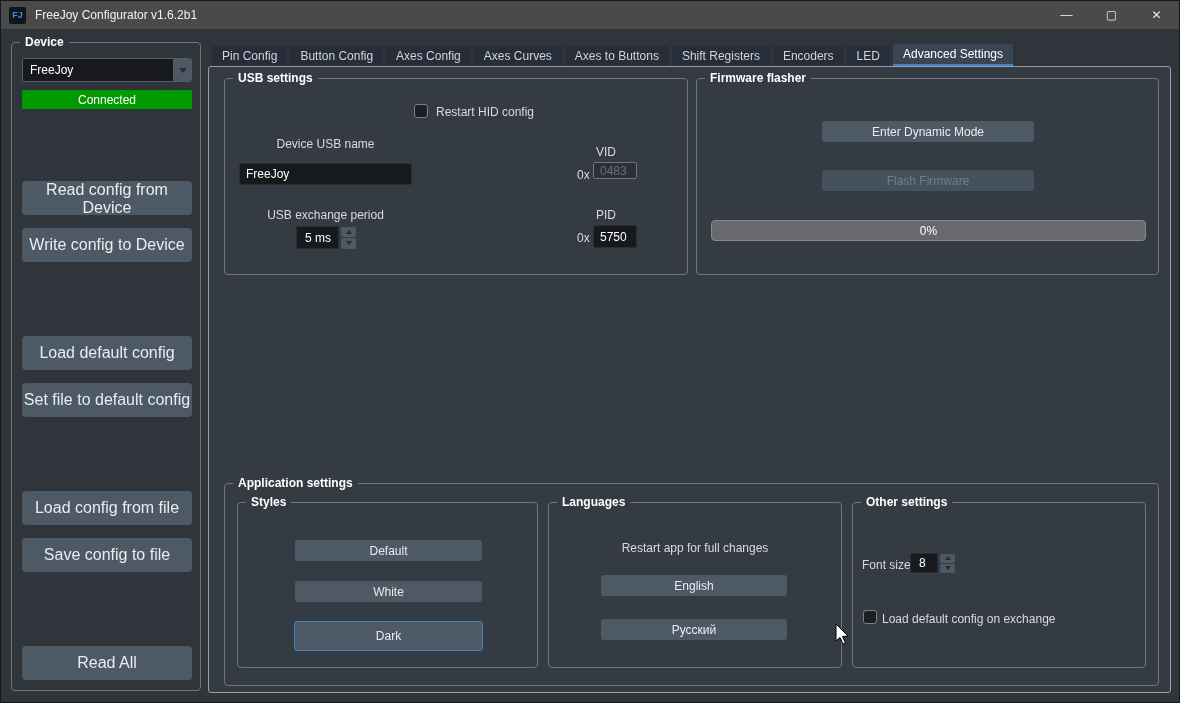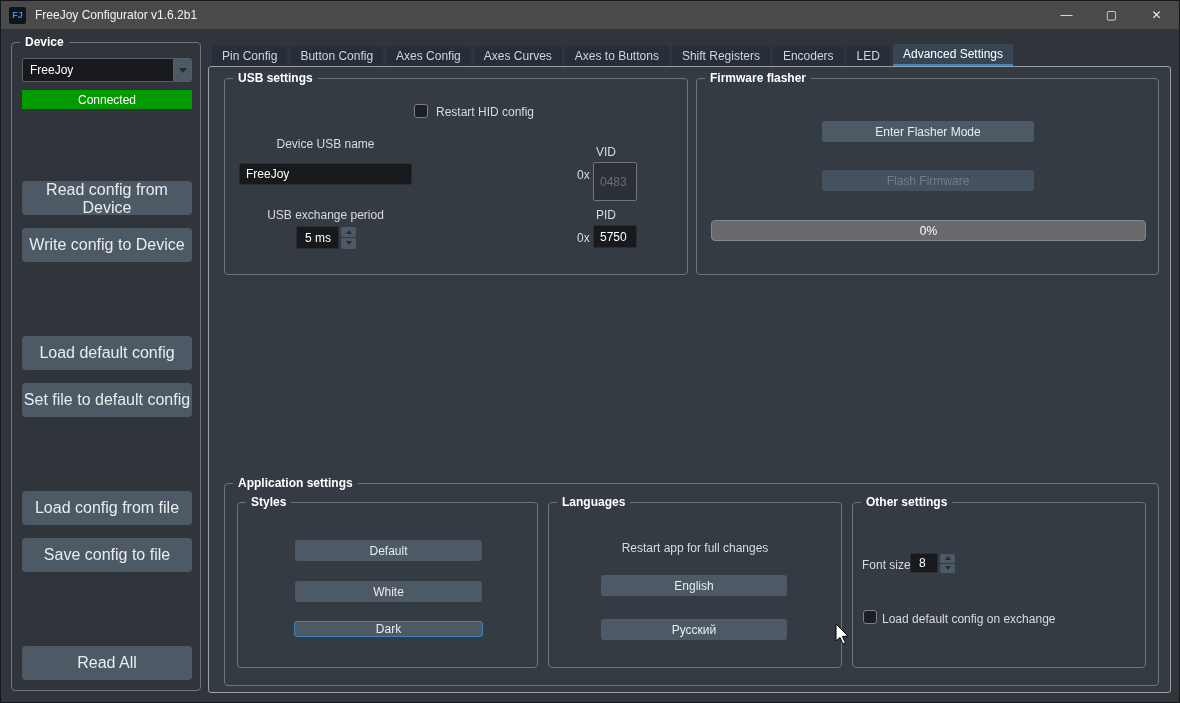--- a/index.html
+++ b/index.html
@@ -172,21 +172,21 @@
       <span class="gtitle">USB settings</span>
 
       <span class="checkbox" style="left:189px; top:25px;"></span>
       <span class="lbl" style="left:211px; top:26px;">Restart HID config</span>
 
       <span class="lbl center" style="left:14px; top:58px; width:173px;">Device USB name</span>
       <input class="tfield" style="left: 14px; top: 84px; width: 173px; height: 22px;" value="FreeJoy">
 
       <span class="lbl center" style="left:341px; top:66px; width:80px;">VID</span>
       <span class="lbl" style="left:352px; top:89px;">0x</span>
-      <input class="tfield" style="left: 368px; top: 83px; width: 44px; height: 39px;" disabled="" value="0483">
+      <input class="tfield" style="left: 368px; top: 83px; width: 44px; height: 17px;" disabled="" value="0483">
 
       <span class="lbl center" style="left:14px; top:129px; width:173px;">USB exchange period</span>
       <div class="spin" style="left:71px; top:147px; height:23px;">
         <span class="sfield" style="width:43px;">5 ms</span>
         <span class="sbtns">
           <span class="sbtn">
               <span class="tri-up"></span>
             </span>
           <span class="sbtn">
               <span class="tri-down"></span>
@@ -194,35 +194,35 @@
         </span>
       </div>
 
       <span class="lbl center" style="left:341px; top:129px; width:80px;">PID</span>
       <span class="lbl" style="left:352px; top:152px;">0x</span>
       <input class="tfield" style="left: 368px; top: 146px; width: 44px; height: 23px;" value="5750">
     </div>
 
     <div class="group on-panel" style="left:487px; top:11px; width:463px; height:197px;">
       <span class="gtitle">Firmware flasher</span>
-      <button class="btn" style="left:125px; top:42px; width:212px; height:21px;">Enter Flasher Mode</button>
+      <button class="btn" style="left:125px; top:42px; width:212px; height:21px;">Enter Dynamic Mode</button>
       <button class="btn" style="left:125px; top:91px; width:212px; height:21px;" disabled="">Flash Firmware</button>
       <div class="progress" style="left:14px; top:141px; width:435px; height:21px;">
         <span>0%</span>
       </div>
     </div>
 
     <div class="group on-panel" style="left:15px; top:416px; width:935px; height:203px;">
       <span class="gtitle">Application settings</span>
 
       <div class="group on-panel" style="left:12px; top:18px; width:301px; height:166px;">
         <span class="gtitle">Styles</span>
         <button class="btn" style="left:57px; top:37px; width:187px; height:21px;">Default</button>
         <button class="btn" style="left:57px; top:78px; width:187px; height:21px;">White</button>
-        <button class="btn selected" style="left:56px; top:118px; width:189px; height:16px;">Dark</button>
+        <button class="btn selected" style="left:56px; top:118px; width:189px; height:30px;">Dark</button>
       </div>
 
       <div class="group on-panel" style="left:323px; top:18px; width:294px; height:166px;">
         <span class="gtitle">Languages</span>
         <span class="lbl center" style="left:0; top:38px; width:100%;">Restart app for full changes</span>
         <button class="btn" style="left:52px; top:72px; width:186px; height:21px;">English</button>
         <button class="btn" style="left:52px; top:116px; width:186px; height:21px;">Русский</button>
       </div>
 
       <div class="group on-panel" style="left:627px; top:18px; width:294px; height:166px;">

